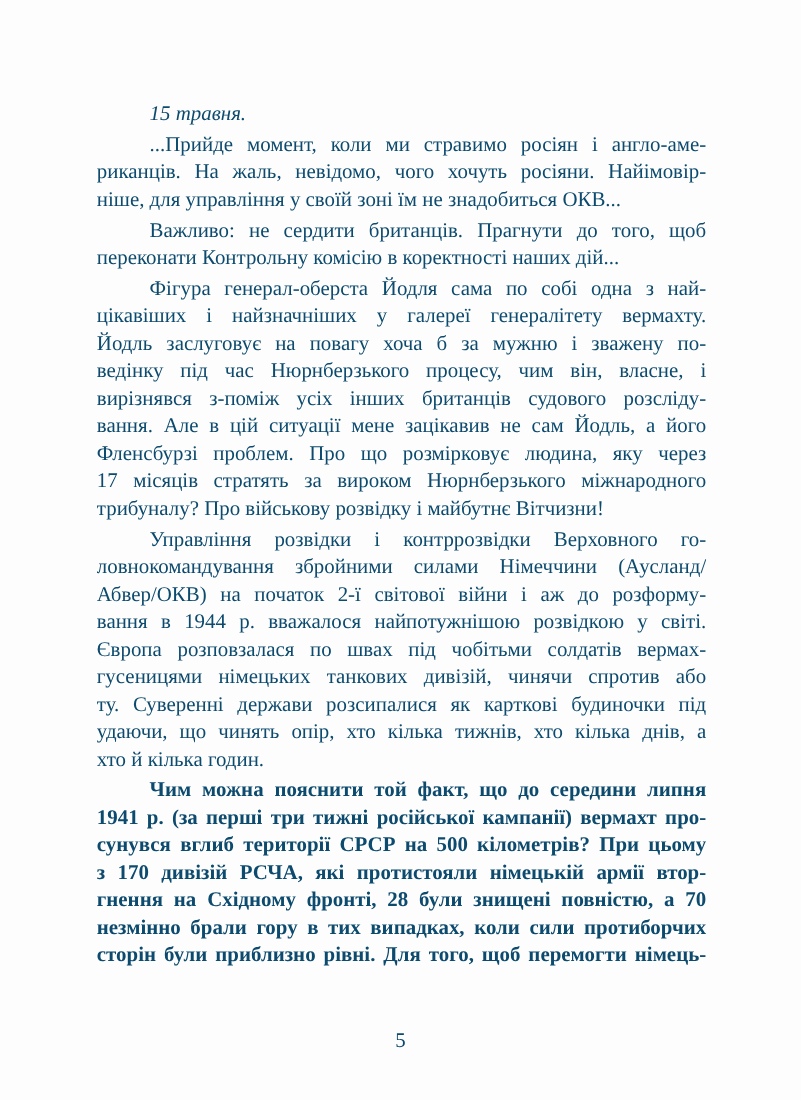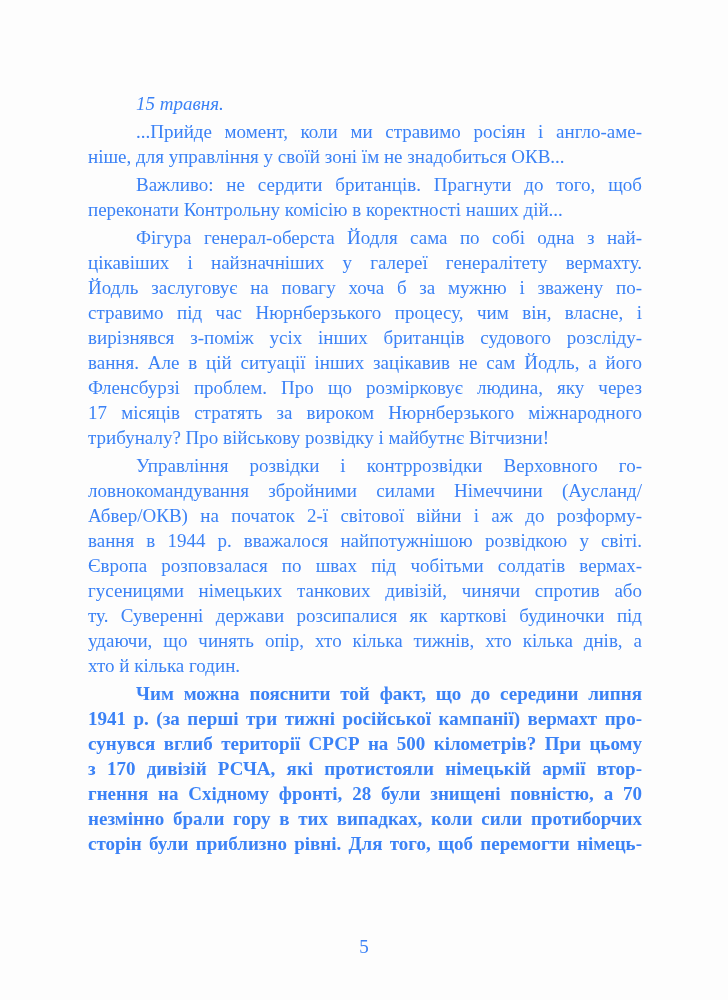--- a/index.html
+++ b/index.html
@@ -6,21 +6,21 @@
     margin: 0;
     padding: 0;
     background: #fdfdfd;
   }
   .page {
     position: relative;
     width: 728px;
     height: 1000px;
     background: #fdfdfd;
     font-family: "Liberation Serif", "DejaVu Serif", serif;
-    color: #3b82f6;
+    color: #0c4a6e;
     overflow: hidden;
   }
   .text-block {
     position: absolute;
     left: 88px;
     top: 91px;
     width: 554px;
     font-size: 19px;
     line-height: 25px;
     -webkit-font-smoothing: antialiased;
@@ -54,33 +54,34 @@
 </head>
 <body>
 
 <div class="page">
   <div class="text-block">
       <div class="para italic">
         <div class="line first endline">15 травня.</div>
       </div>
       <div class="para">
         <div class="line first">...Прийде момент, коли ми стравимо росіян і англо-аме-</div>
+        <div class="line">риканців. На жаль, невідомо, чого хочуть росіяни. Найімовір-</div>
         <div class="line endline">ніше, для управління у своїй зоні їм не знадобиться ОКВ...</div>
       </div>
       <div class="para">
         <div class="line first">Важливо: не сердити британців. Прагнути до того, щоб</div>
         <div class="line endline">переконати Контрольну комісію в коректності наших дій...</div>
       </div>
       <div class="para">
         <div class="line first">Фігура генерал-оберста Йодля сама по собі одна з най-</div>
         <div class="line">цікавіших і найзначніших у галереї генералітету вермахту.</div>
         <div class="line">Йодль заслуговує на повагу хоча б за мужню і зважену по-</div>
-        <div class="line">стравимо під час Нюрнберзького процесу, чим він, власне, і</div>
+        <div class="line">ведінку під час Нюрнберзького процесу, чим він, власне, і</div>
         <div class="line">вирізнявся з-поміж усіх інших британців судового розсліду-</div>
-        <div class="line">вання. Але в цій ситуації інших зацікавив не сам Йодль, а його</div>
+        <div class="line">вання. Але в цій ситуації мене зацікавив не сам Йодль, а його</div>
         <div class="line">Фленсбурзі проблем. Про що розмірковує людина, яку через</div>
         <div class="line">17 місяців стратять за вироком Нюрнберзького міжнародного</div>
         <div class="line endline">трибуналу? Про військову розвідку і майбутнє Вітчизни!</div>
       </div>
       <div class="para">
         <div class="line first">Управління розвідки і контррозвідки Верховного го-</div>
         <div class="line">ловнокомандування збройними силами Німеччини (Аусланд/</div>
         <div class="line">Абвер/ОКВ) на початок 2-ї світової війни і аж до розформу-</div>
         <div class="line">вання в 1944 р. вважалося найпотужнішою розвідкою у світі.</div>
         <div class="line">Європа розповзалася по швах під чобітьми солдатів вермах-</div>

